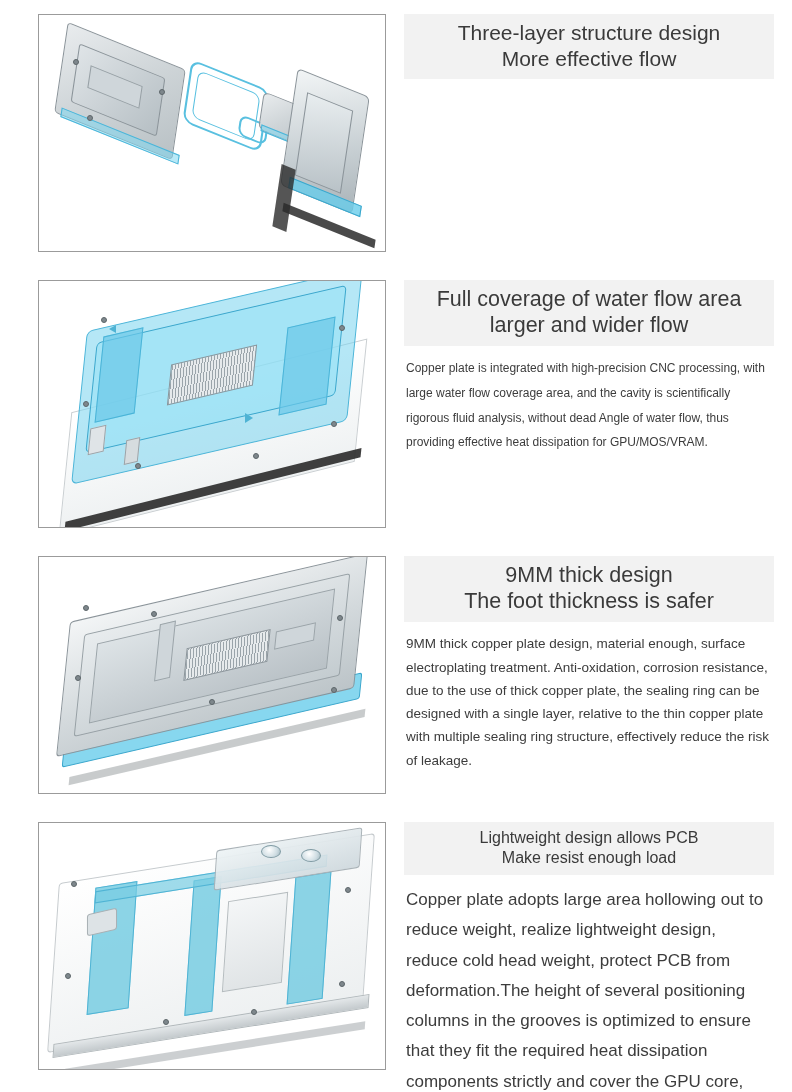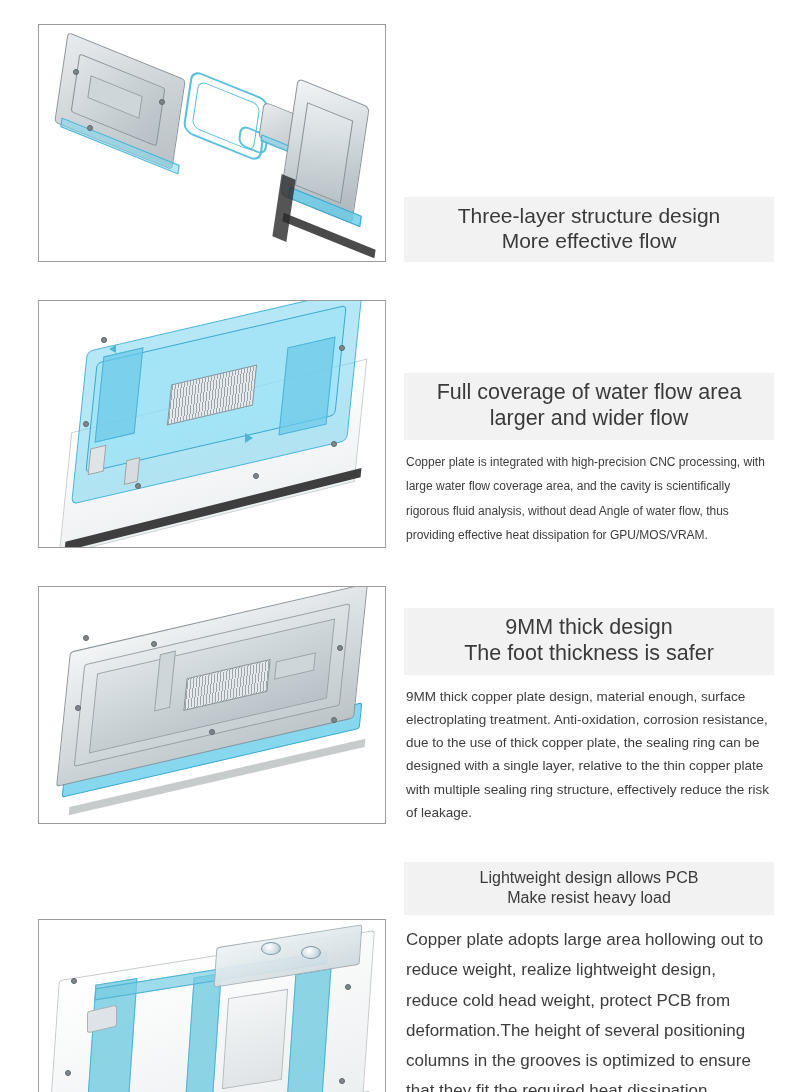--- a/index.html
+++ b/index.html
@@ -12,23 +12,22 @@
   }
   .page {
     width: 792px;
     height: 1092px;
     position: relative;
     overflow: hidden;
     background: #fff;
   }
   .feature {
     display: flex;
-    align-items: flex-end;
+    align-items: flex-start;
     padding: 0 18px 0 38px;
-    margin-top: 10px;
   }
   .img-col {
     width: 348px;
     flex: 0 0 348px;
   }
   .txt-col {
     flex: 1 1 auto;
     padding-left: 18px;
   }
   .fig {
@@ -283,21 +282,21 @@
         <div class="screw" style="left:306px; top:64px;"></div>
         <div class="screw" style="left:26px; top:150px;"></div>
         <div class="screw" style="left:300px; top:158px;"></div>
         <div class="screw" style="left:212px; top:186px;"></div>
         <div class="screw" style="left:124px; top:196px;"></div>
       </div>
     </div>
     <div class="txt-col">
       <div class="heading">
         <span class="l1">Lightweight design allows PCB</span>
-        <span class="l2">Make resist heavy load</span>
+        <span class="l2">Make resist enough load</span>
       </div>
       <div class="body-txt">
         <p>Copper plate adopts large area hollowing out to reduce weight, realize lightweight design, reduce cold head weight, protect PCB from deformation.The height of several positioning columns in the grooves is optimized to ensure that they fit the required heat dissipation components strictly and cover the GPU core, VRAM and power supply MOS.</p>
       </div>
     </div>
   </div>
 
 </div>
 
 </body></html>

